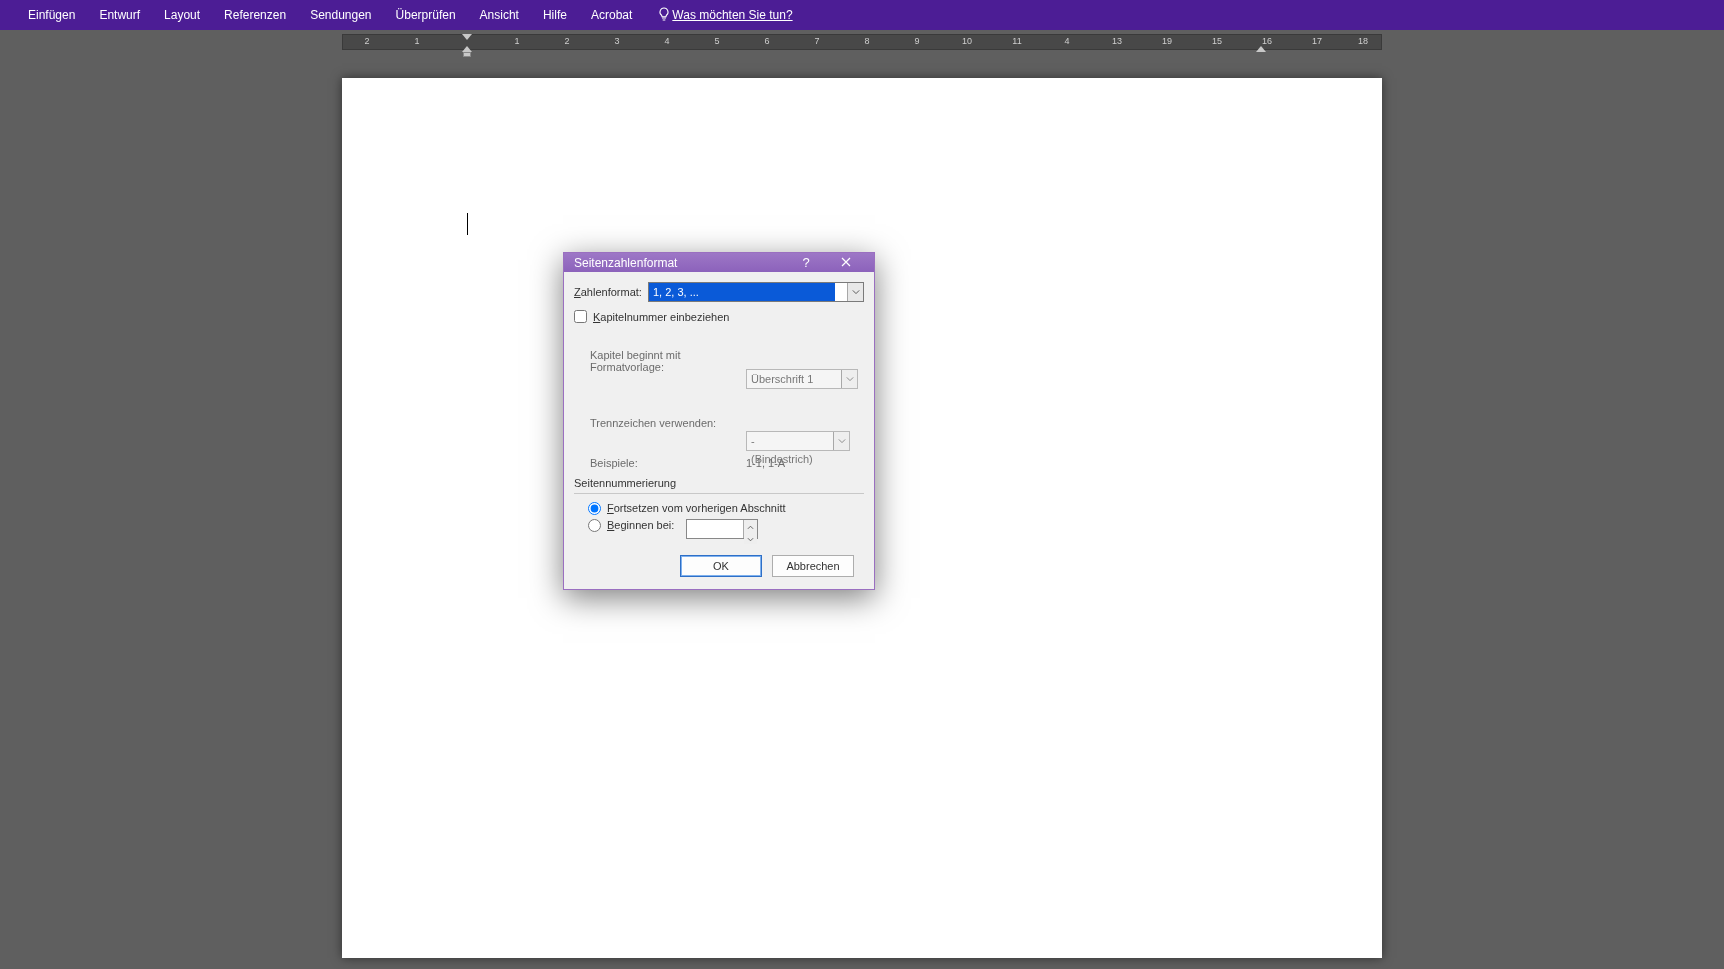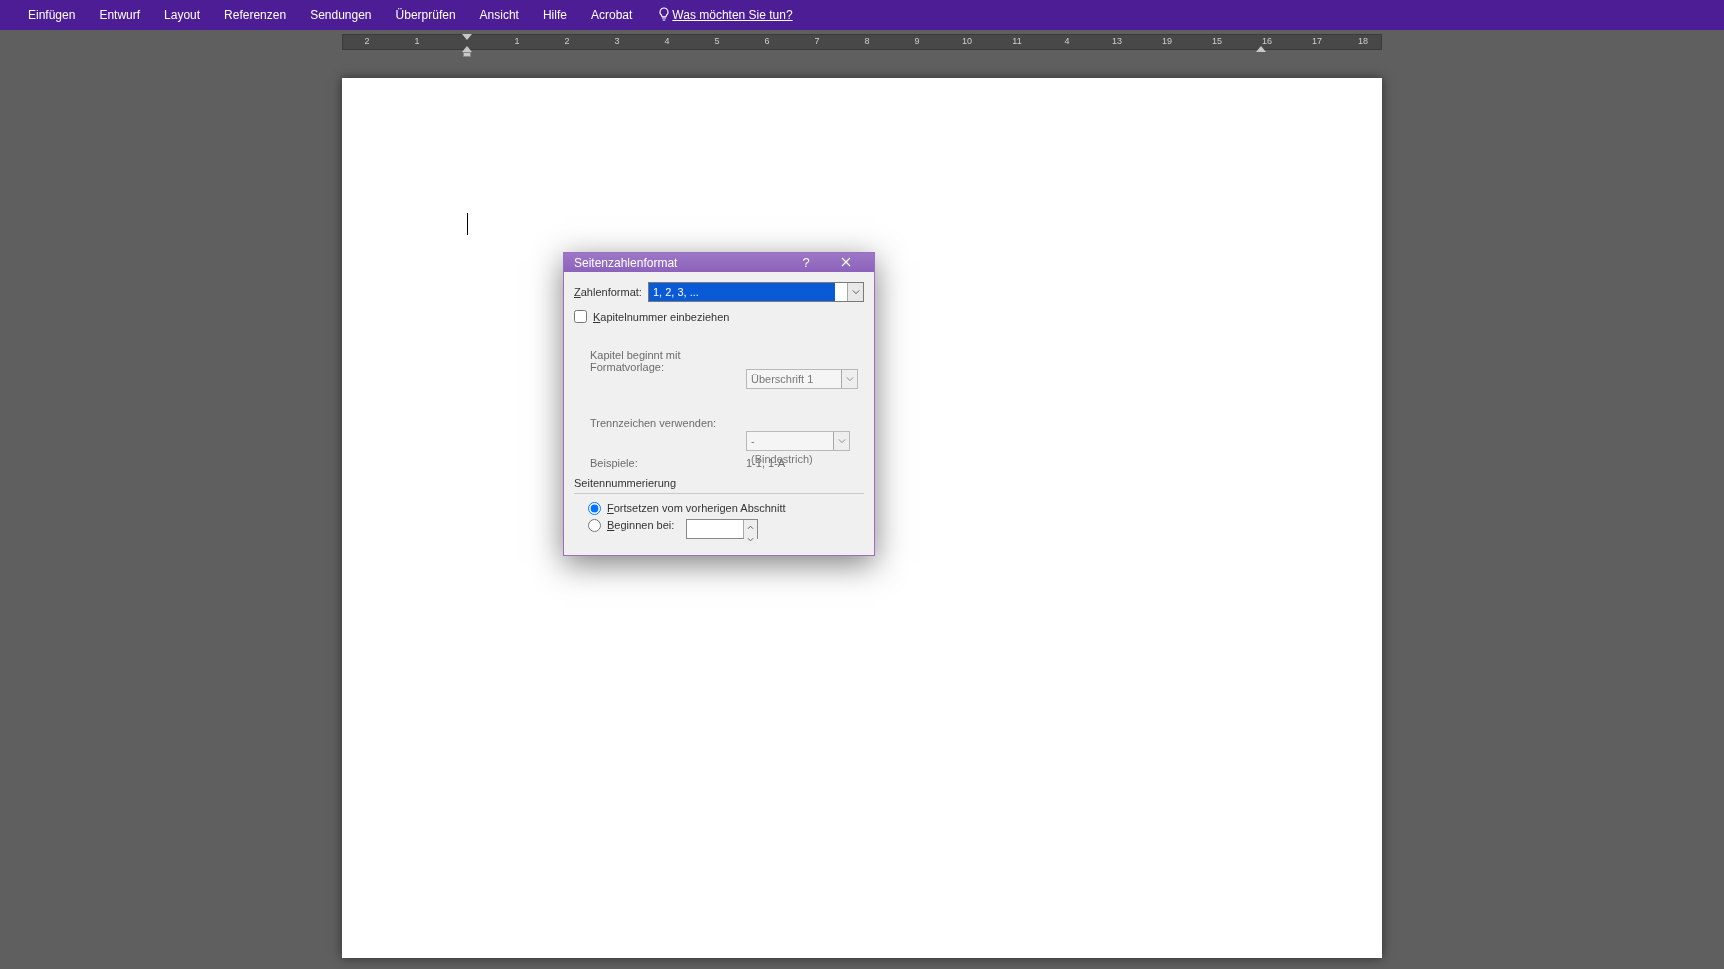--- a/index.html
+++ b/index.html
@@ -294,14 +294,18 @@
             <div class="sbtn">
               <span><svg viewBox="0 0 8 5">
                     <path d="M1 1 L4 4 L7 1" fill="none" stroke="#555"></path>
                   </svg></span>
             </div>
           </div>
         </div>
       </div>
     </div>
 
+    <div class="dlg-buttons">
+      <div class="btn default">OK</div>
+      <div class="btn">Abbrechen</div>
+    </div>
   </div>
 </div>
 
 </body></html>

